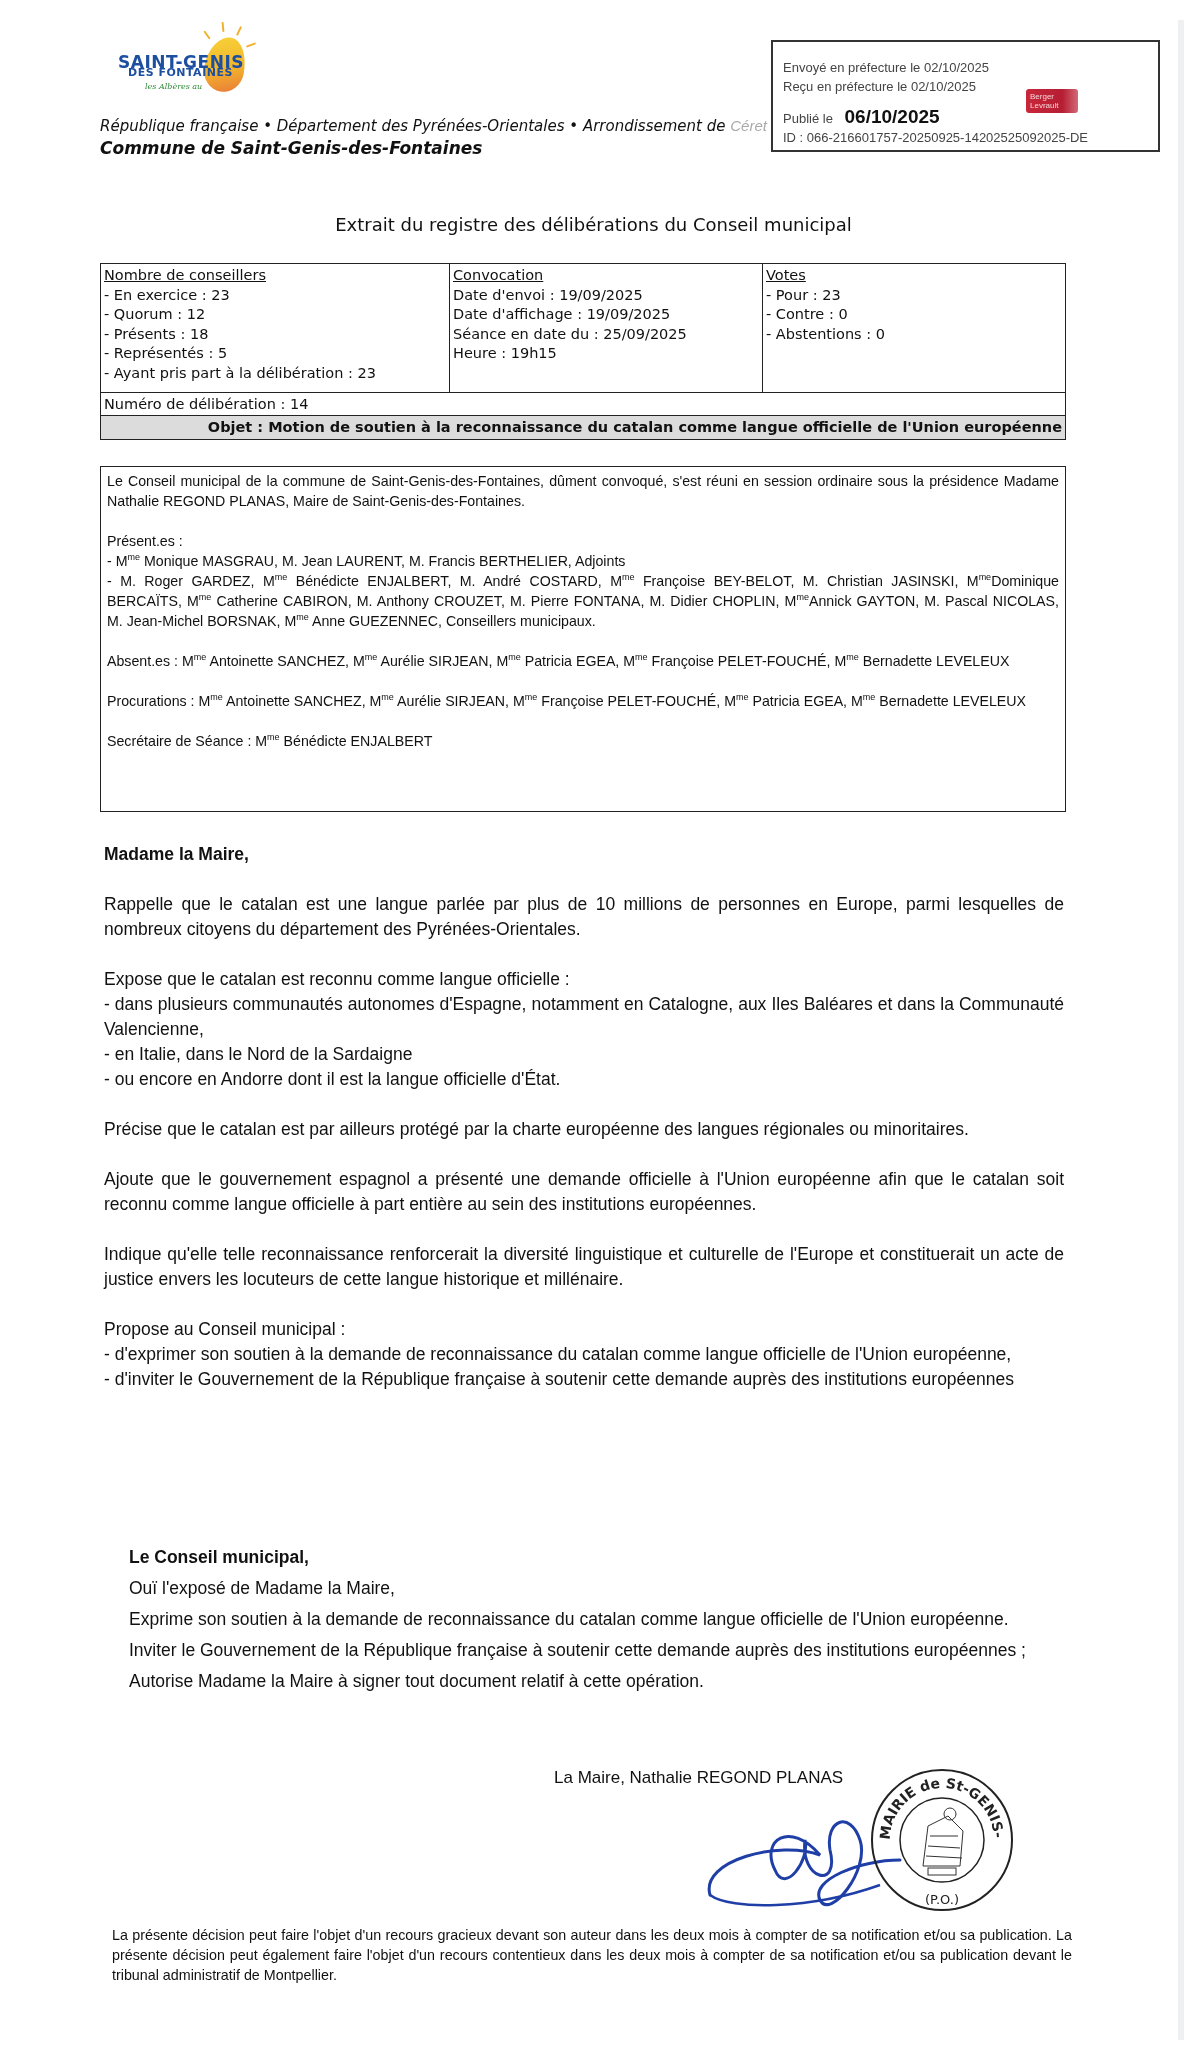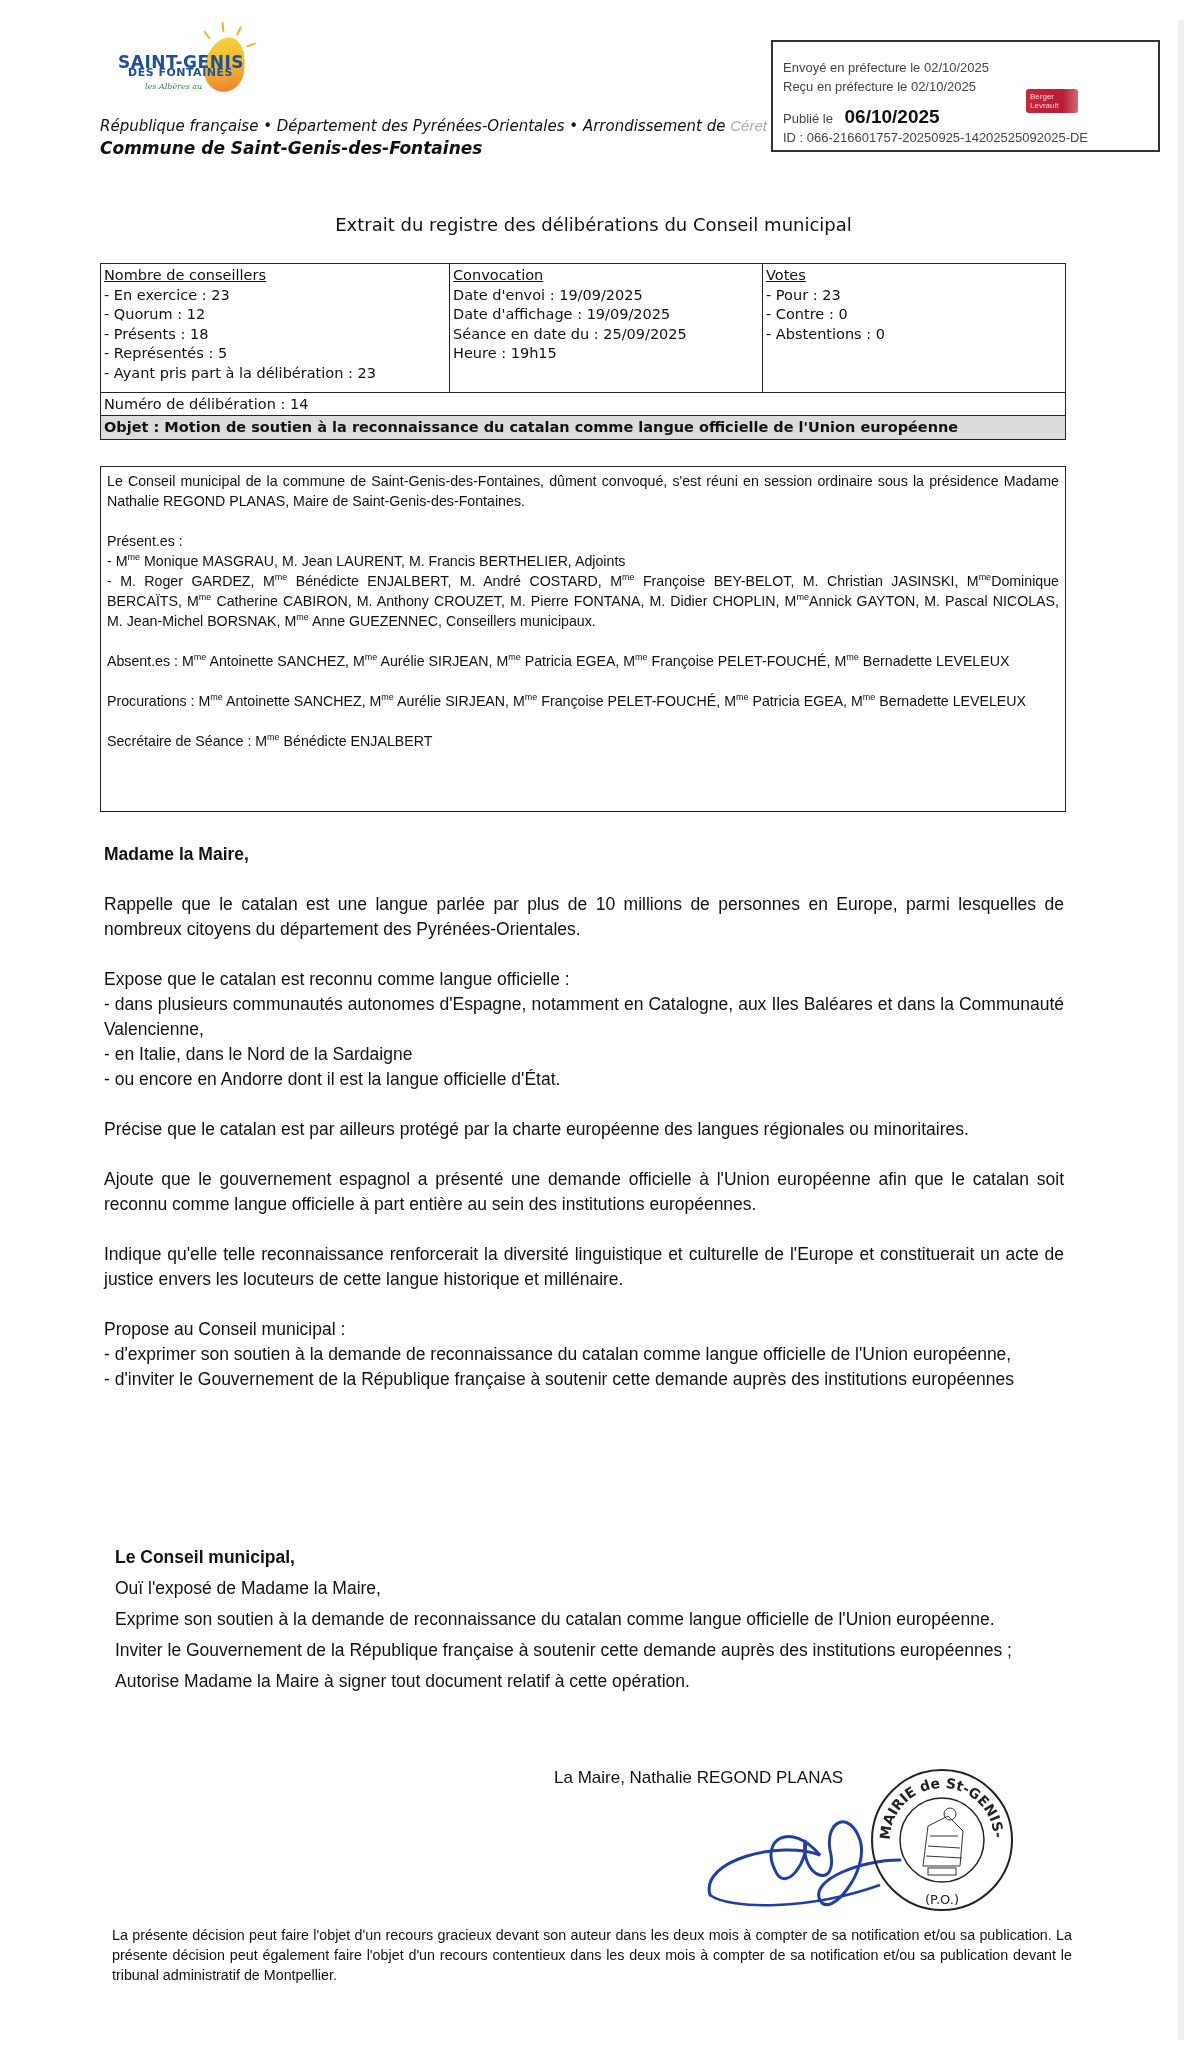--- a/index.html
+++ b/index.html
@@ -37,38 +37,38 @@
   .title { position: absolute; left: 0; width: 1187px; top: 214px; text-align: center; font-size: 18px; }
 
   
   .info { position: absolute; left: 100px; top: 263px; width: 966px; border: 1.5px solid #222; box-sizing: border-box; font-size: 14.5px; }
   .info .row3 { display: flex; border-bottom: 1.5px solid #222; height: 128px; }
   .info .c1 { width: 349px; border-right: 1.5px solid #222; padding: 2px 3px; box-sizing: border-box; line-height: 19.5px; }
   .info .c2 { width: 313px; border-right: 1.5px solid #222; padding: 2px 3px; box-sizing: border-box; line-height: 19.5px; }
   .info .c3 { flex: 1; padding: 2px 3px; box-sizing: border-box; line-height: 19.5px; }
   .info u { text-decoration: underline; }
   .info .num { border-bottom: 1.5px solid #222; padding: 1px 3px; line-height: 20px; }
-  .info .obj { background: #dcdcdc; padding: 1px 3px; line-height: 21px; font-weight: bold; }
+  .info .obj { background: #dcdcdc; padding: 1px 3px; line-height: 21px; font-weight: bold; text-align: right; }
 
   
   .attend { position: absolute; left: 100px; top: 466px; width: 966px; height: 346px; border: 1.5px solid #222; box-sizing: border-box;
     padding: 4px 6px; font-family: "Liberation Sans", sans-serif; font-size: 14.2px; line-height: 20px; text-align: justify; }
   .attend p { margin: 0; }
   .attend .gap { height: 20px; }
   .mme { font-size: 9px; vertical-align: super; line-height: 0; }
 
   
   .body { position: absolute; left: 104px; top: 842px; width: 960px; font-size: 17.5px; line-height: 25px; text-align: justify;
     font-family: "Liberation Sans", sans-serif; }
   .body p { margin: 0; }
   .body .bold { font-weight: bold; }
   .body .sp { height: 25px; }
   .council { position: absolute; left: 113px; top: 1545px; width: 952px; font-size: 17.5px; line-height: 25px; text-align: justify;
     font-family: "Liberation Sans", sans-serif; }
-  .council p { margin: 0 0 6px 2px; }
+  .council p { margin: 0 0 6px 16px; }
   .council .bold { font-weight: bold; }
 
   .sign-label { position: absolute; left: 554px; top: 1768px; font-size: 17px; font-family: "Liberation Sans", sans-serif; }
   .signature { position: absolute; left: 700px; top: 1800px; width: 210px; height: 120px; }
   .seal { position: absolute; left: 868px; top: 1766px; width: 148px; height: 148px; }
 
   .footer { position: absolute; left: 112px; top: 1925px; width: 960px; font-size: 14.3px; line-height: 20px; text-align: justify;
     font-family: "Liberation Sans", sans-serif; }
 </style>
 </head>

